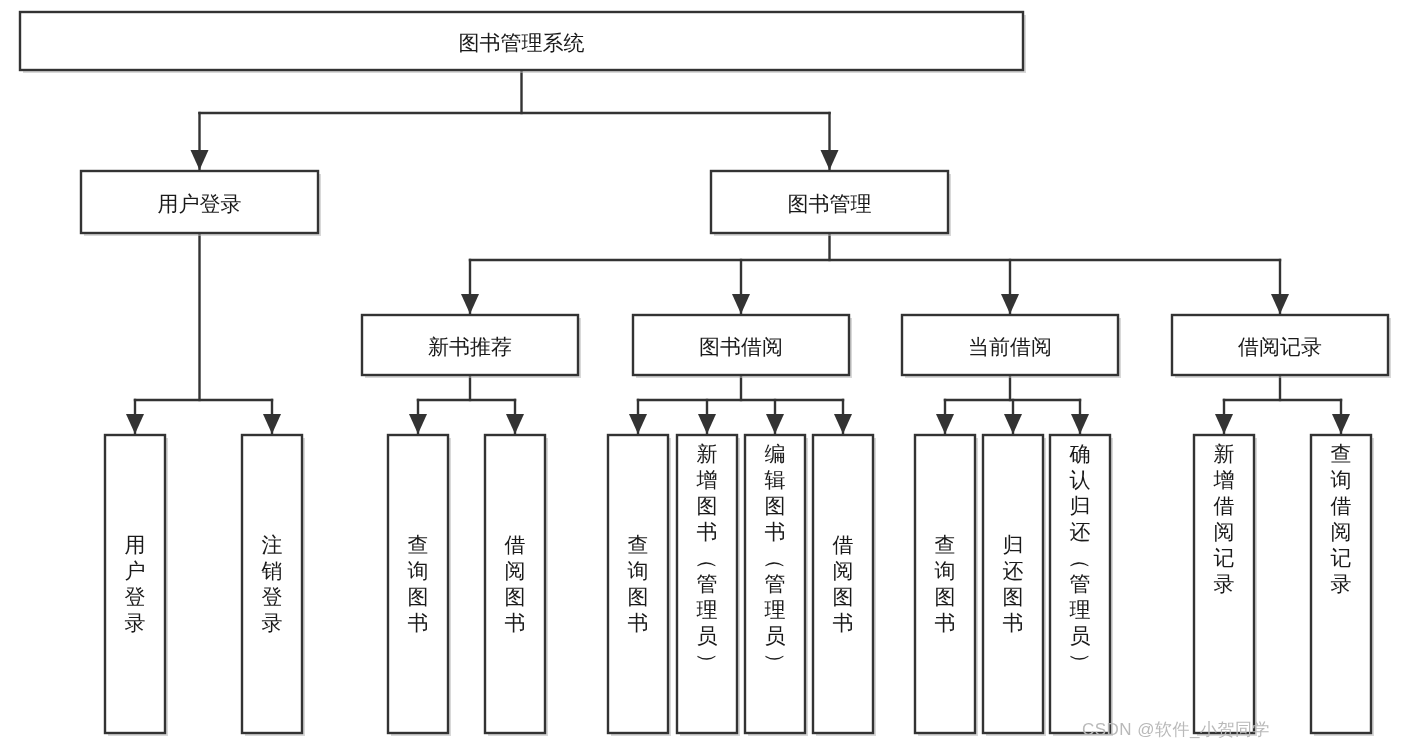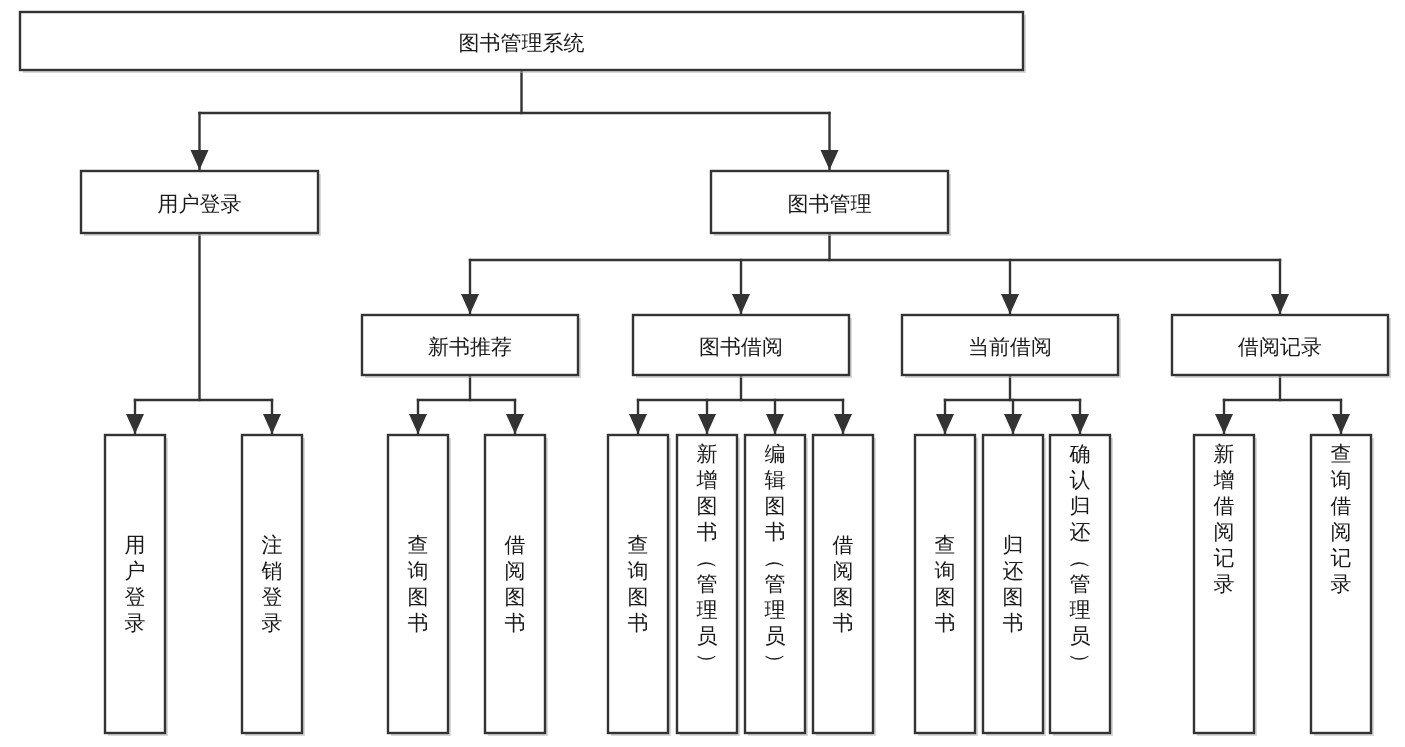--- a/index.html
+++ b/index.html
@@ -297,13 +297,14 @@
           <rect x="1311" y="435" width="60" height="298" class="node-rect"></rect>
           <text x="1341" y="461" class="node-label-v">查</text>
           <text x="1341" y="487" class="node-label-v">询</text>
           <text x="1341" y="513" class="node-label-v">借</text>
           <text x="1341" y="539" class="node-label-v">阅</text>
           <text x="1341" y="565" class="node-label-v">记</text>
           <text x="1341" y="591" class="node-label-v">录</text>
         </g>
       </g>
   </svg>
+  <div class="watermark-text">CSDN @软件_小贺同学</div>
 </div>
 
 </body></html>

